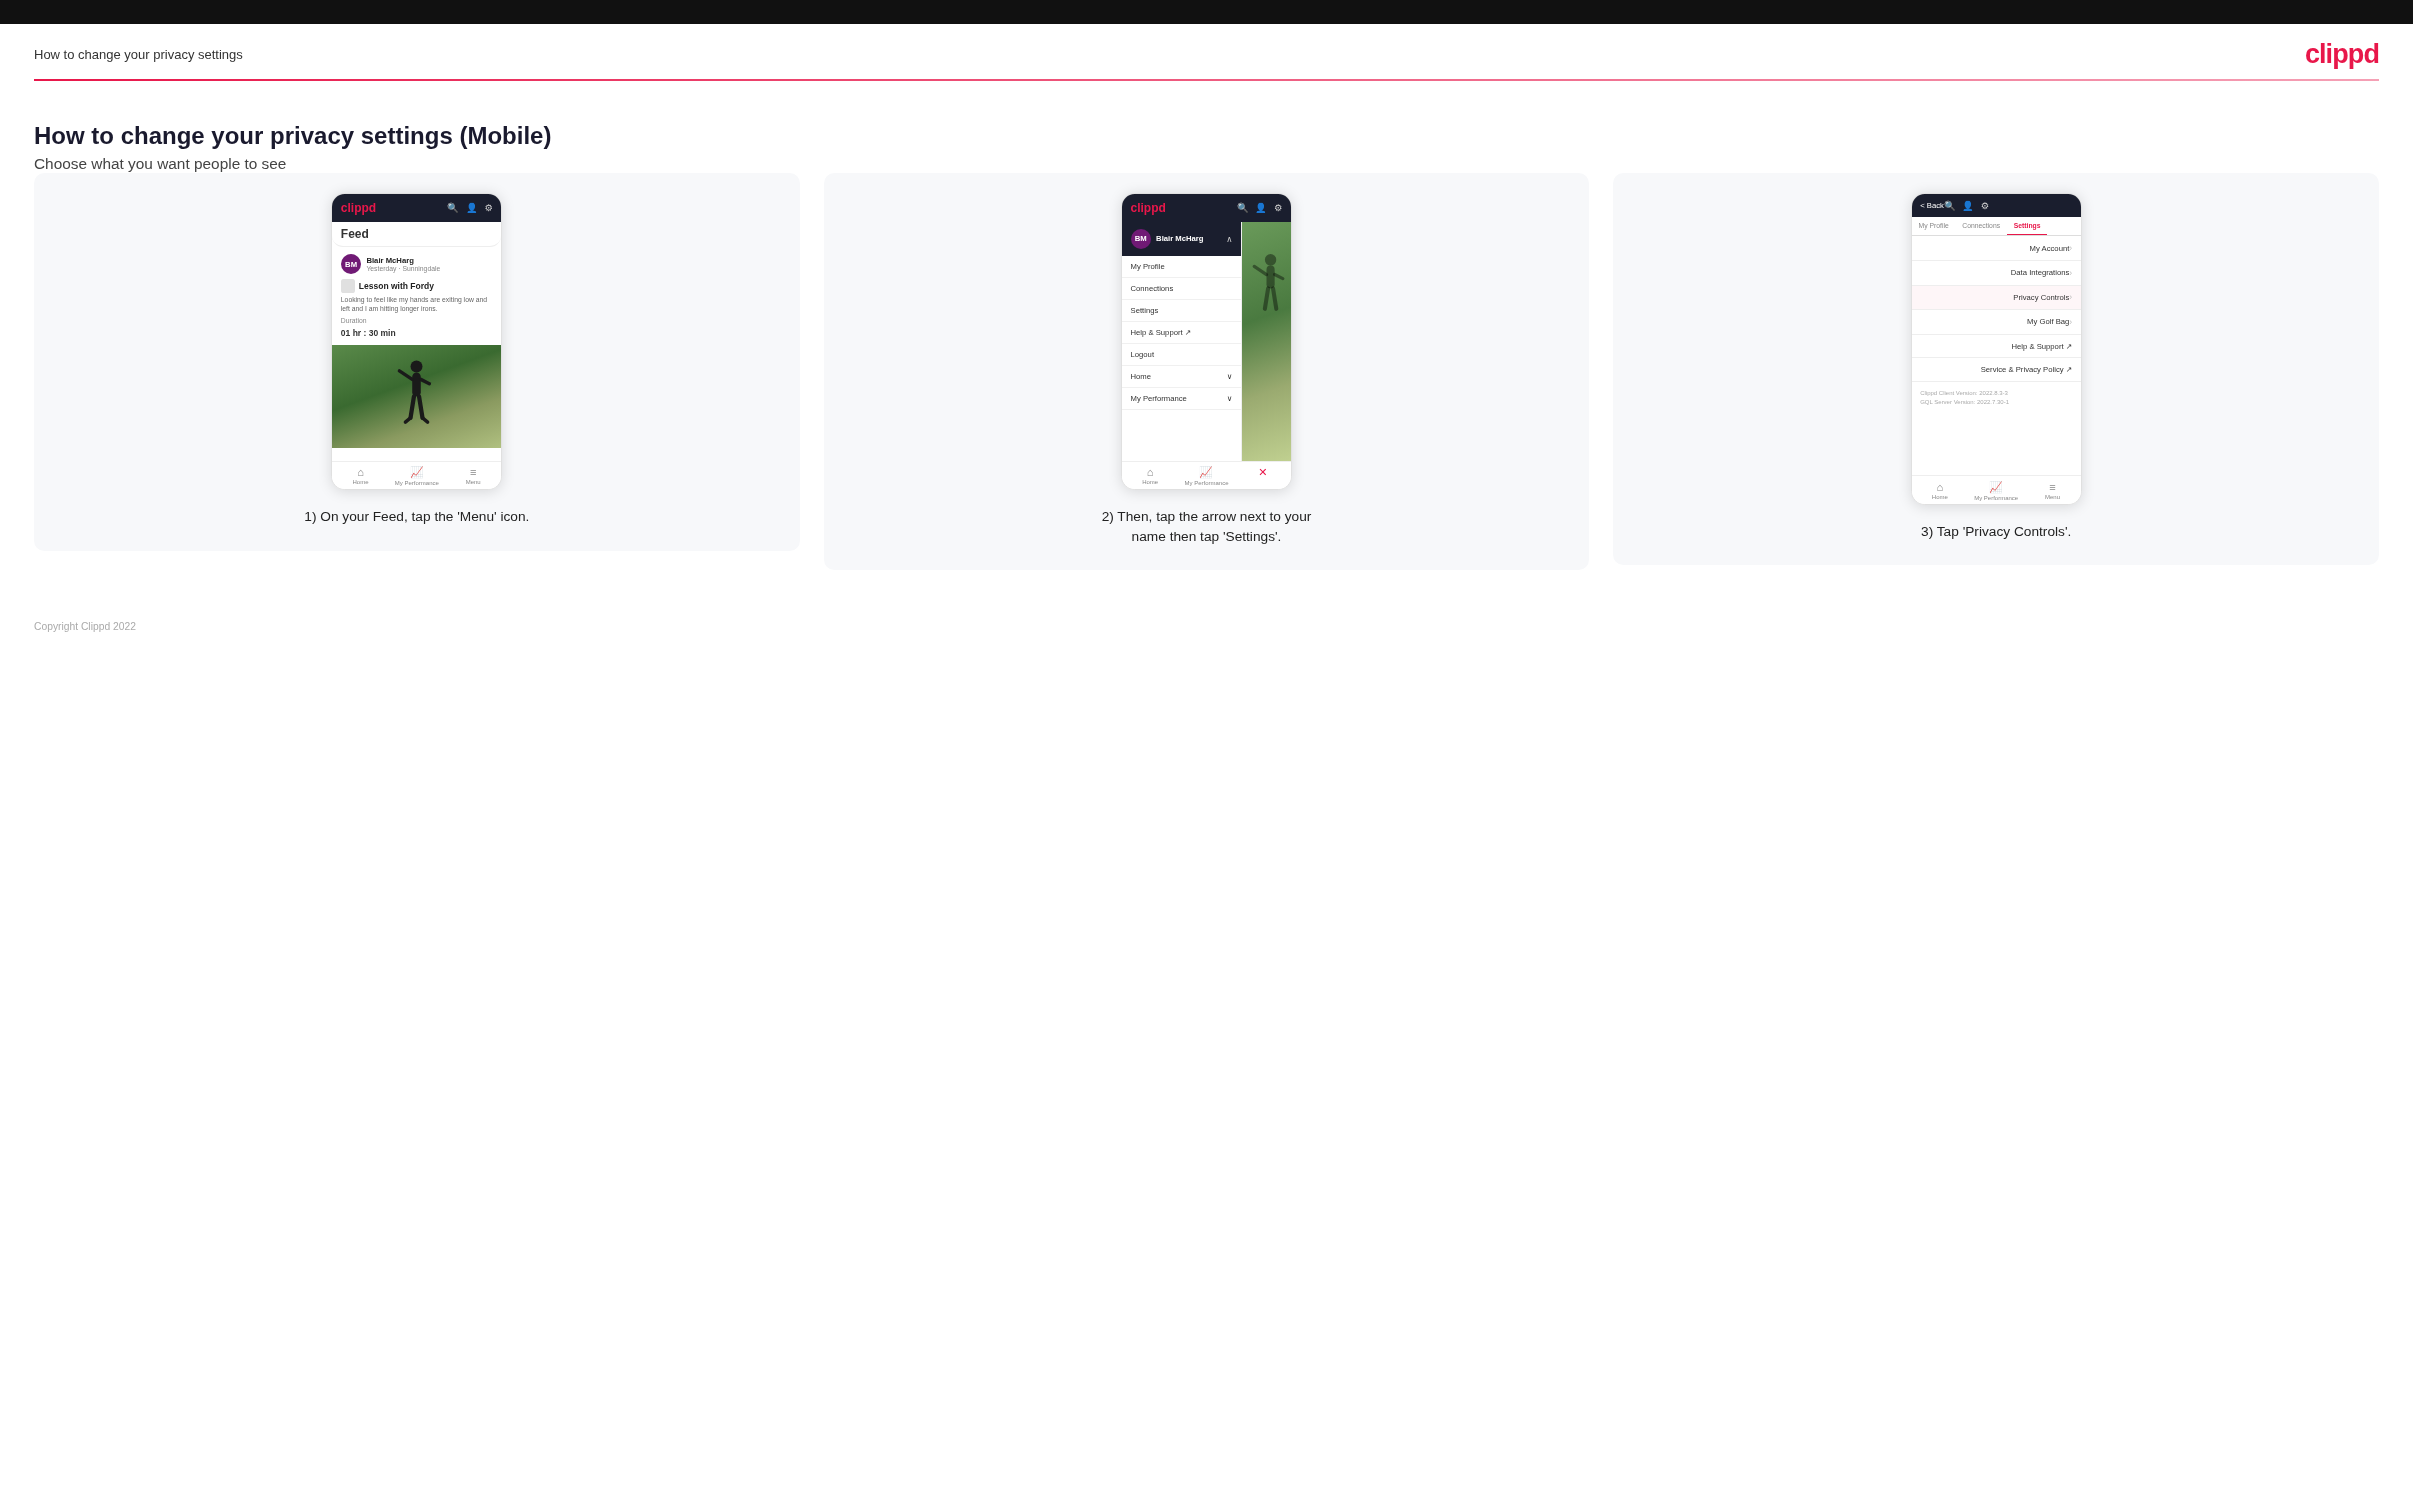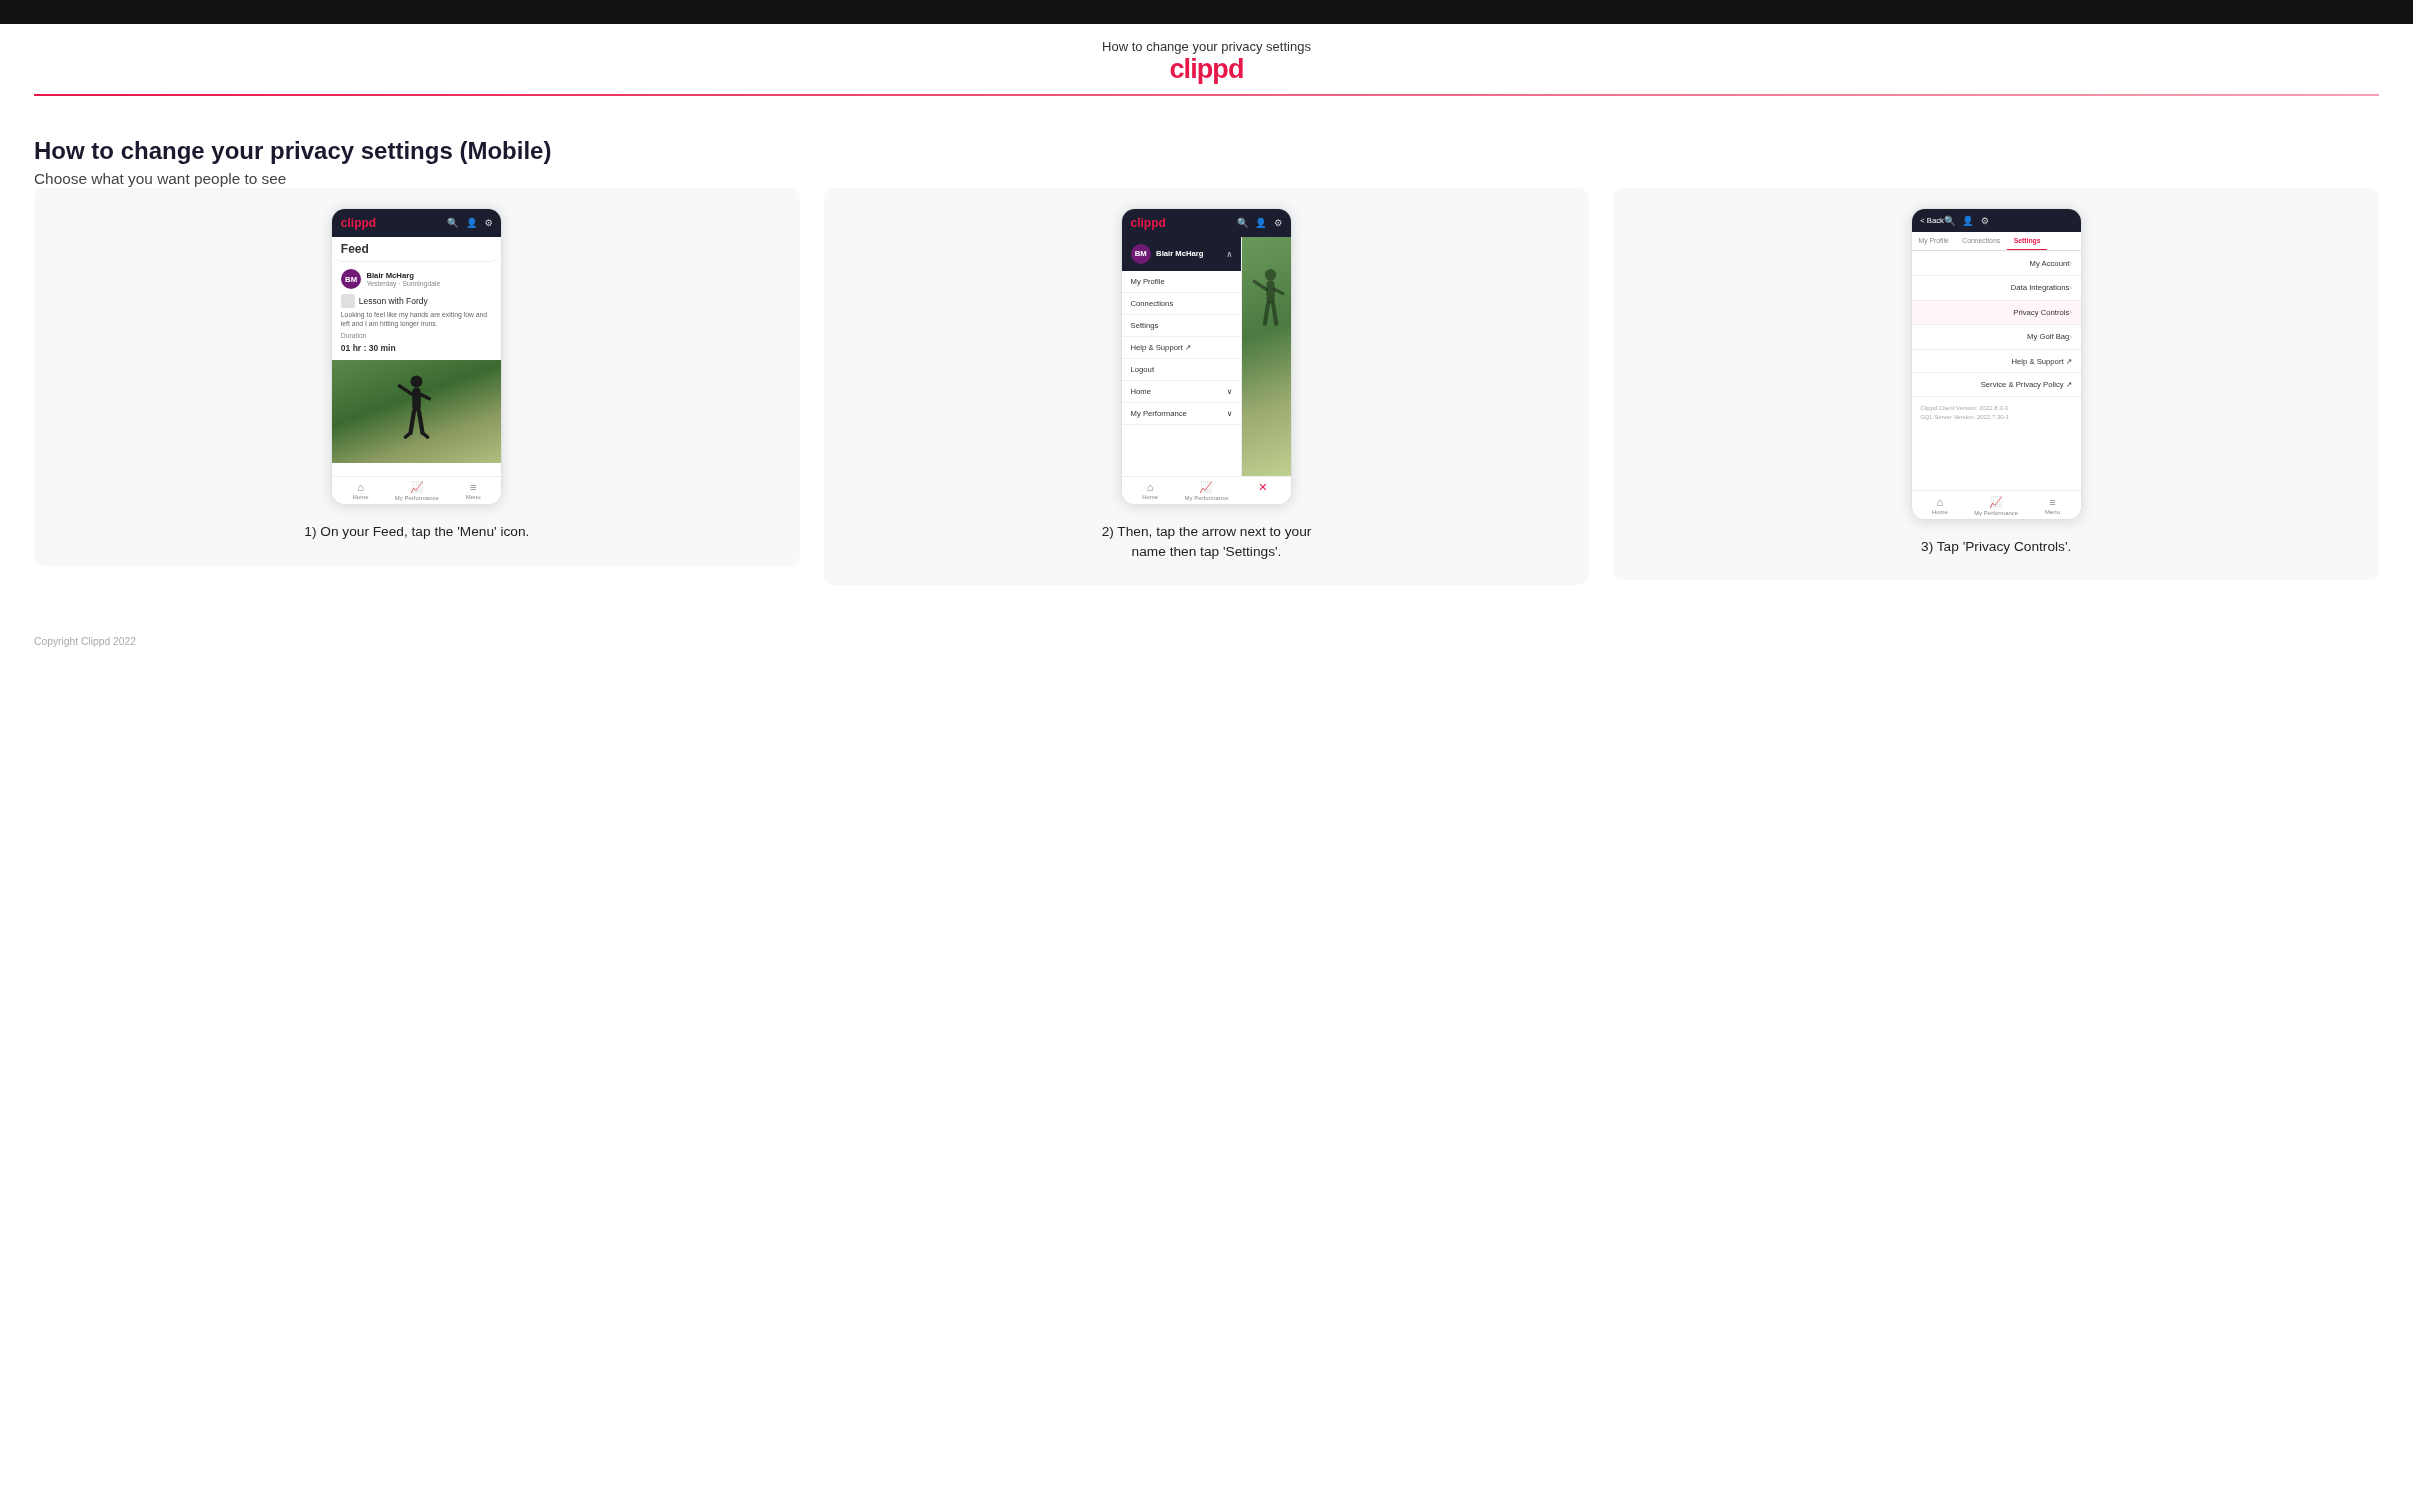--- a/index.html
+++ b/index.html
@@ -16,21 +16,20 @@
       height: 24px;
       width: 100%;
     }
 
     
     .header {
       display: flex;
       align-items: center;
       justify-content: space-between;
       padding: 15.4px 34px 8.5px 34px;
-      flex-direction: column;
     }
     .header-title {
       font-size: 13px;
       color: #333;
     }
     .logo {
       font-size: 27px;
       font-weight: 700;
       color: #e8174a;
       letter-spacing: -0.9px;
@@ -152,21 +151,21 @@
       align-items: center;
       gap: 4.3px;
       margin-bottom: 3.4px;
     }
     .lesson-icon {
       width: 13.7px;
       height: 13.7px;
       background: #e0e0e0;
       border-radius: 2.6px;
     }
-    .lesson-title { font-size: 8.5px; font-weight: 400; color: #222; }
+    .lesson-title { font-size: 8.5px; font-weight: 700; color: #222; }
     .lesson-desc { font-size: 6.8px; color: #666; margin-bottom: 3.4px; line-height: 1.3; }
     .lesson-duration { font-size: 6.8px; color: #888; margin-bottom: 3.4px; }
     .lesson-time { font-size: 8.5px; font-weight: 600; color: #333; }
 
     .golf-image {
       width: 100%;
       height: 103px;
       background: linear-gradient(160deg, #5a8a4a 0%, #3a6a30 40%, #8a9a60 70%, #b0c080 100%);
       position: relative;
       overflow: hidden;

